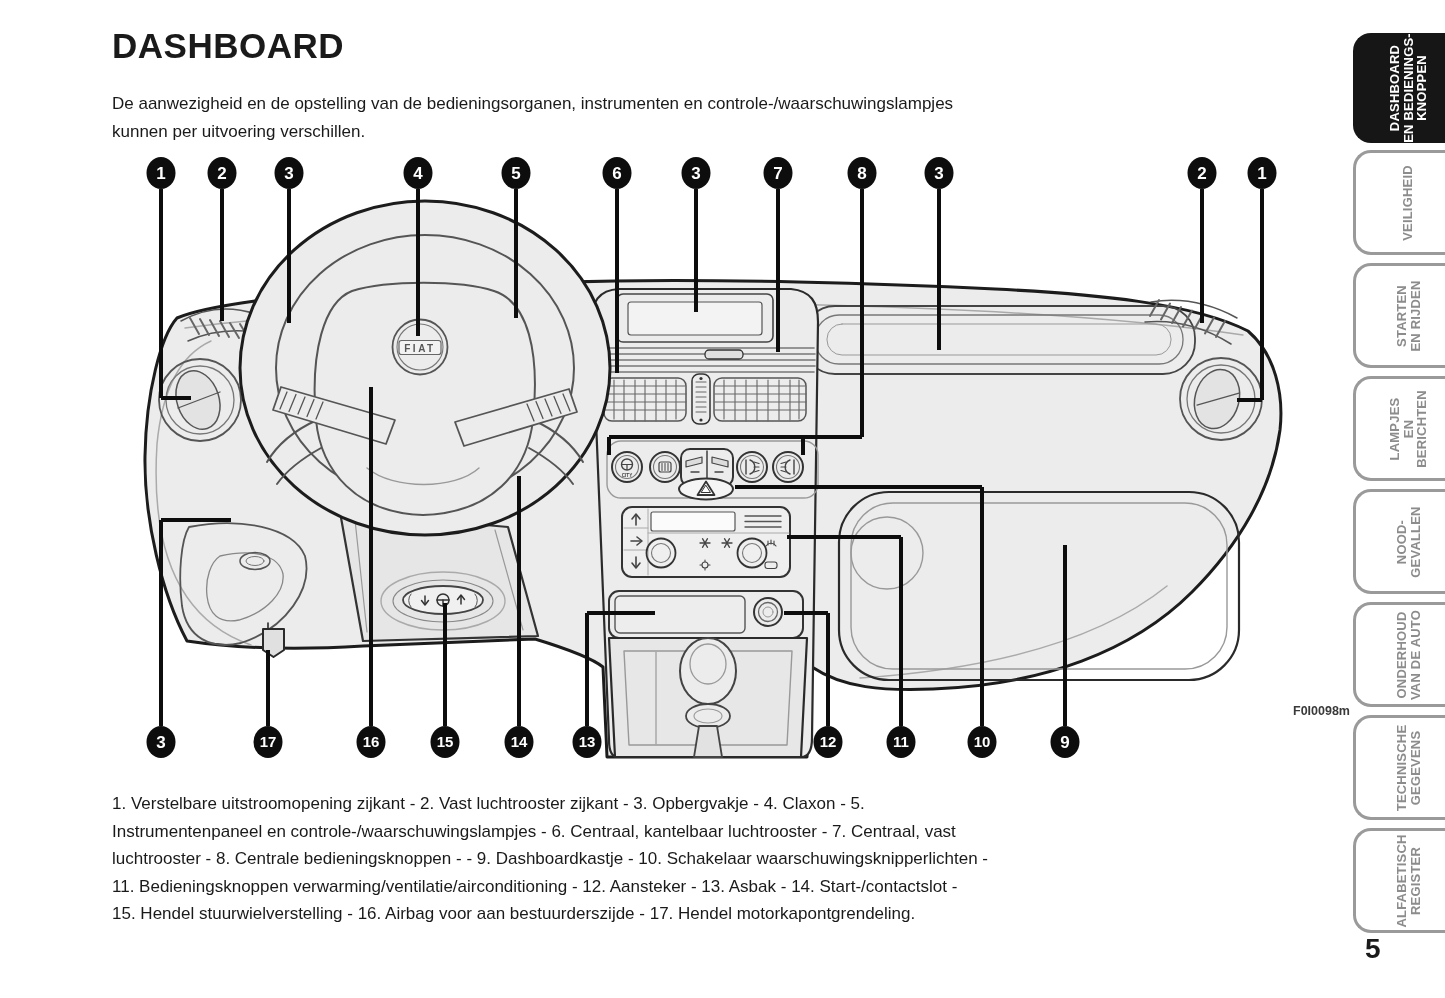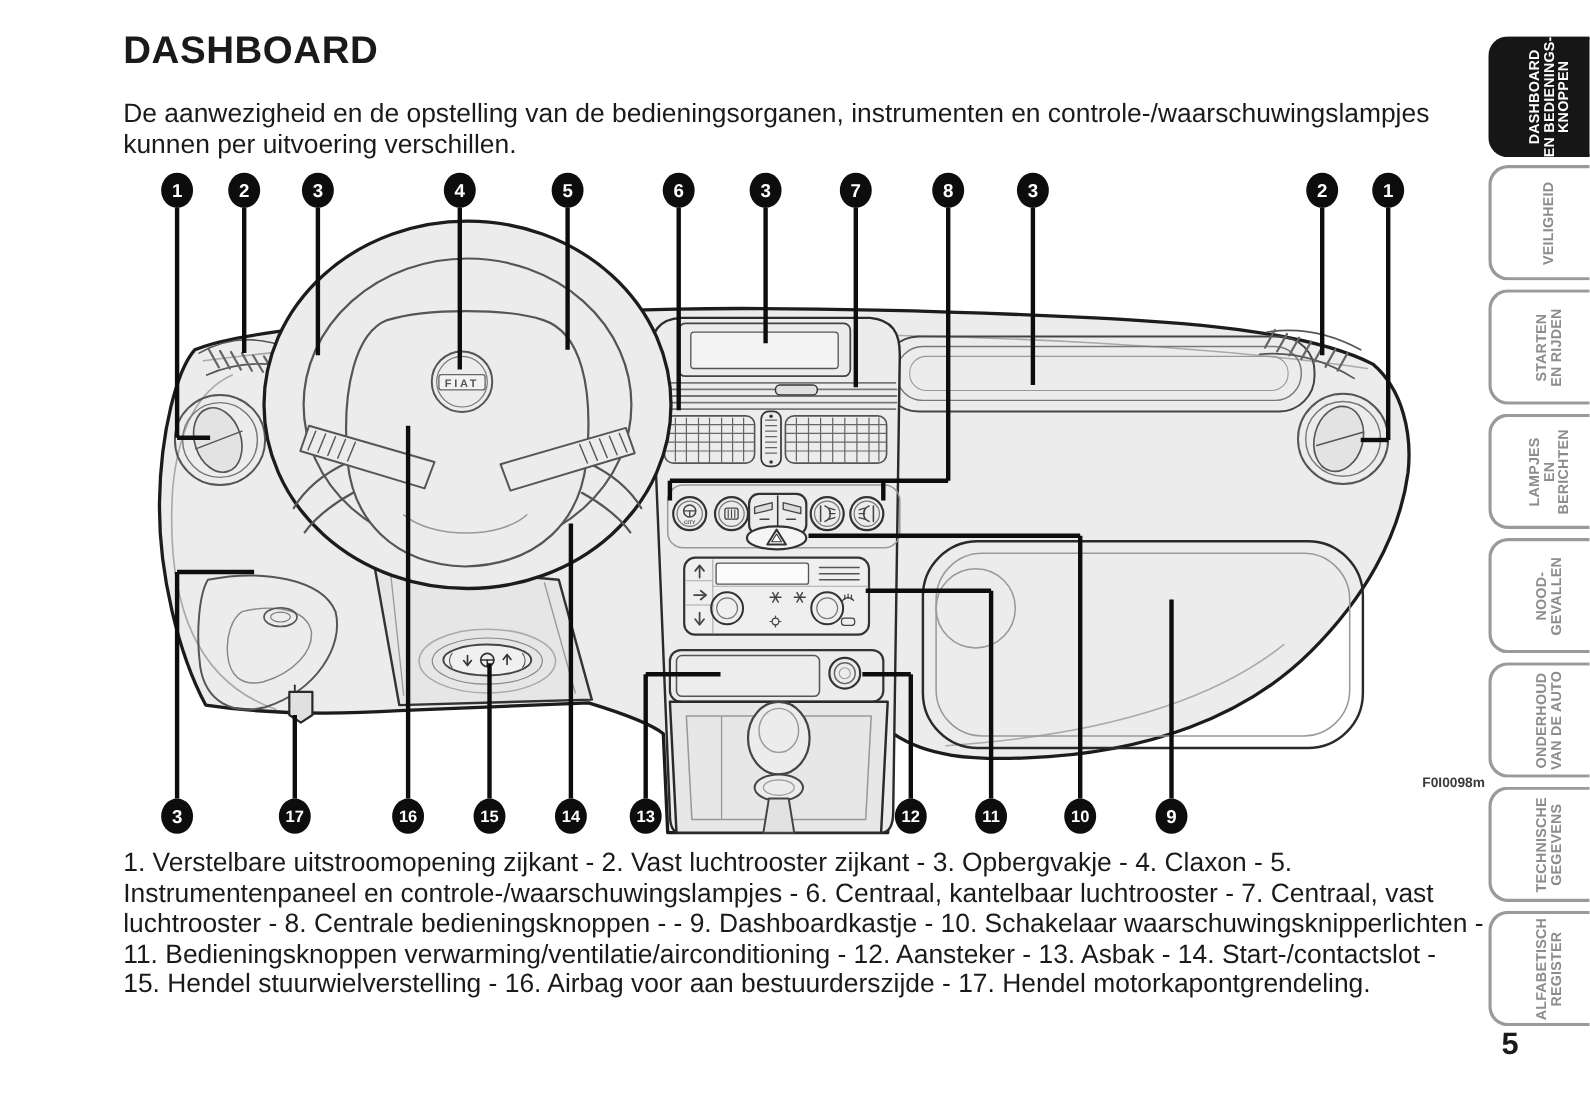--- a/index.html
+++ b/index.html
@@ -1,20 +1,20 @@
 <!DOCTYPE html>
 <html><head>
 <meta charset="utf-8">
 <style>
   html,body{margin:0;padding:0;background:#ffffff;}
   .page{position:relative;width:1445px;height:998px;background:#fff;overflow:hidden;
         font-family:"Liberation Sans",sans-serif;color:#1a1a1a;margin-left:15px;}
   .title{position:absolute;left:97px;top:26px;font-size:35px;font-weight:bold;letter-spacing:.5px;}
-  .intro{position:absolute;left:97px;top:90px;font-size:24px;line-height:28px;white-space:pre-line;}
-  .caption{position:absolute;left:97px;top:771px;font-size:24px;line-height:27.6px;white-space:pre-line;}
+  .intro{position:absolute;left:97px;top:90px;font-size:17px;line-height:28px;white-space:pre-line;}
+  .caption{position:absolute;left:97px;top:790px;font-size:17px;line-height:27.6px;white-space:pre-line;}
   .fig-code{position:absolute;left:1243px;top:704px;font-size:12.5px;font-weight:bold;color:#3a3a3a;padding-left:35px;}
   .page-num{position:absolute;left:1350px;top:933px;font-size:28px;font-weight:bold;}
   svg.art{position:absolute;left:0;top:0;}
   .sidebar{position:absolute;right:0;top:0;width:110px;height:998px;}
   .tab{position:absolute;right:0;width:107px;box-sizing:border-box;background:#fff;
        border:3px solid #9a9a9a;border-right:none;border-radius:18px 0 0 18px;color:#8c8c8c;}
   .tab.active{background:#161616;border-color:#161616;color:#ffffff;}
   .tab-label{position:absolute;left:50%;top:50%;transform:translate(-50%,-50%) rotate(-90deg);
        white-space:pre;text-align:center;font-size:13px;line-height:13.5px;font-weight:bold;letter-spacing:.2px;}
 </style>

